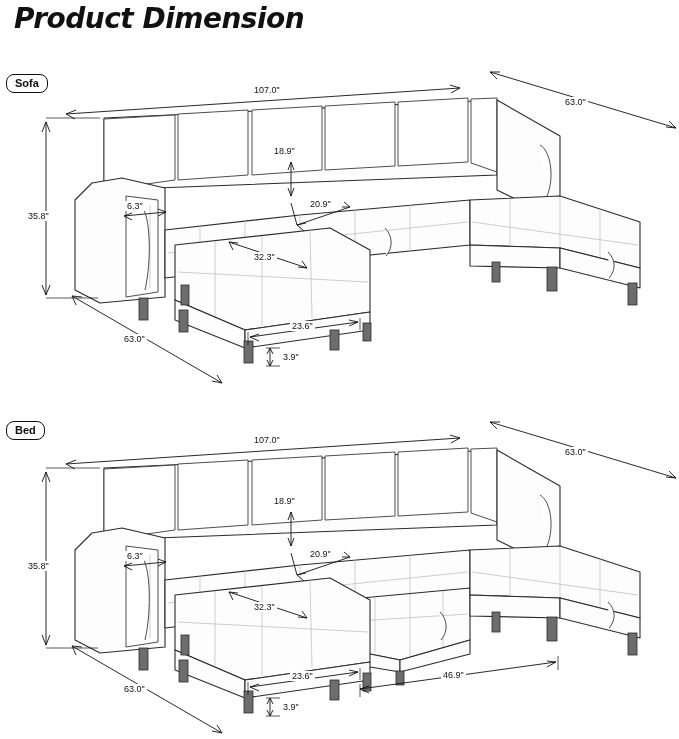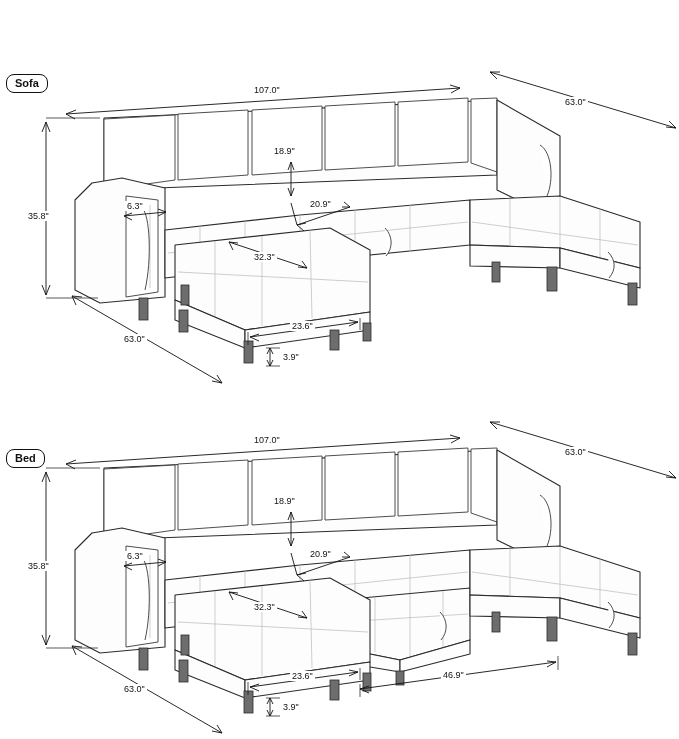--- a/index.html
+++ b/index.html
@@ -37,21 +37,21 @@
     border: 1.5px solid #111;
     border-radius: 8px;
     background: #fff;
     font-size: 11px;
     font-weight: bold;
     padding: 2px 8px 3px 8px;
     line-height: 12px;
     color: #111;
   }
   #badge-sofa { left: 6px; top: 74px; }
-  #badge-bed  { left: 6px; top: 421px; margin-top: 28px; }
+  #badge-bed  { left: 6px; top: 421px; }
 
   .dim-label {
     position: absolute;
     font-size: 9px;
     color: #111;
     background: #ffffff;
     padding: 0 2px;
     white-space: nowrap;
     line-height: 10px;
   }
@@ -92,20 +92,21 @@
     stroke: #111;
     stroke-width: 0.7;
     fill: none;
   }
 </style>
 </head>
 <body>
 
 <div id="page">
 
+  <div class="title">Product Dimension</div>
 
   <div class="section-badge" id="badge-sofa">Sofa</div>
 
   <svg class="layer" viewBox="0 0 679 739">
 
     <g>
 
       <path class="furn" d="M104,145 L104,118 L497,100 L497,130 L497,175 L104,190 Z"></path>
 
       <path class="furn-light" d="M104,145 L104,119 L175,115 L175,180 L104,190 Z"></path>

